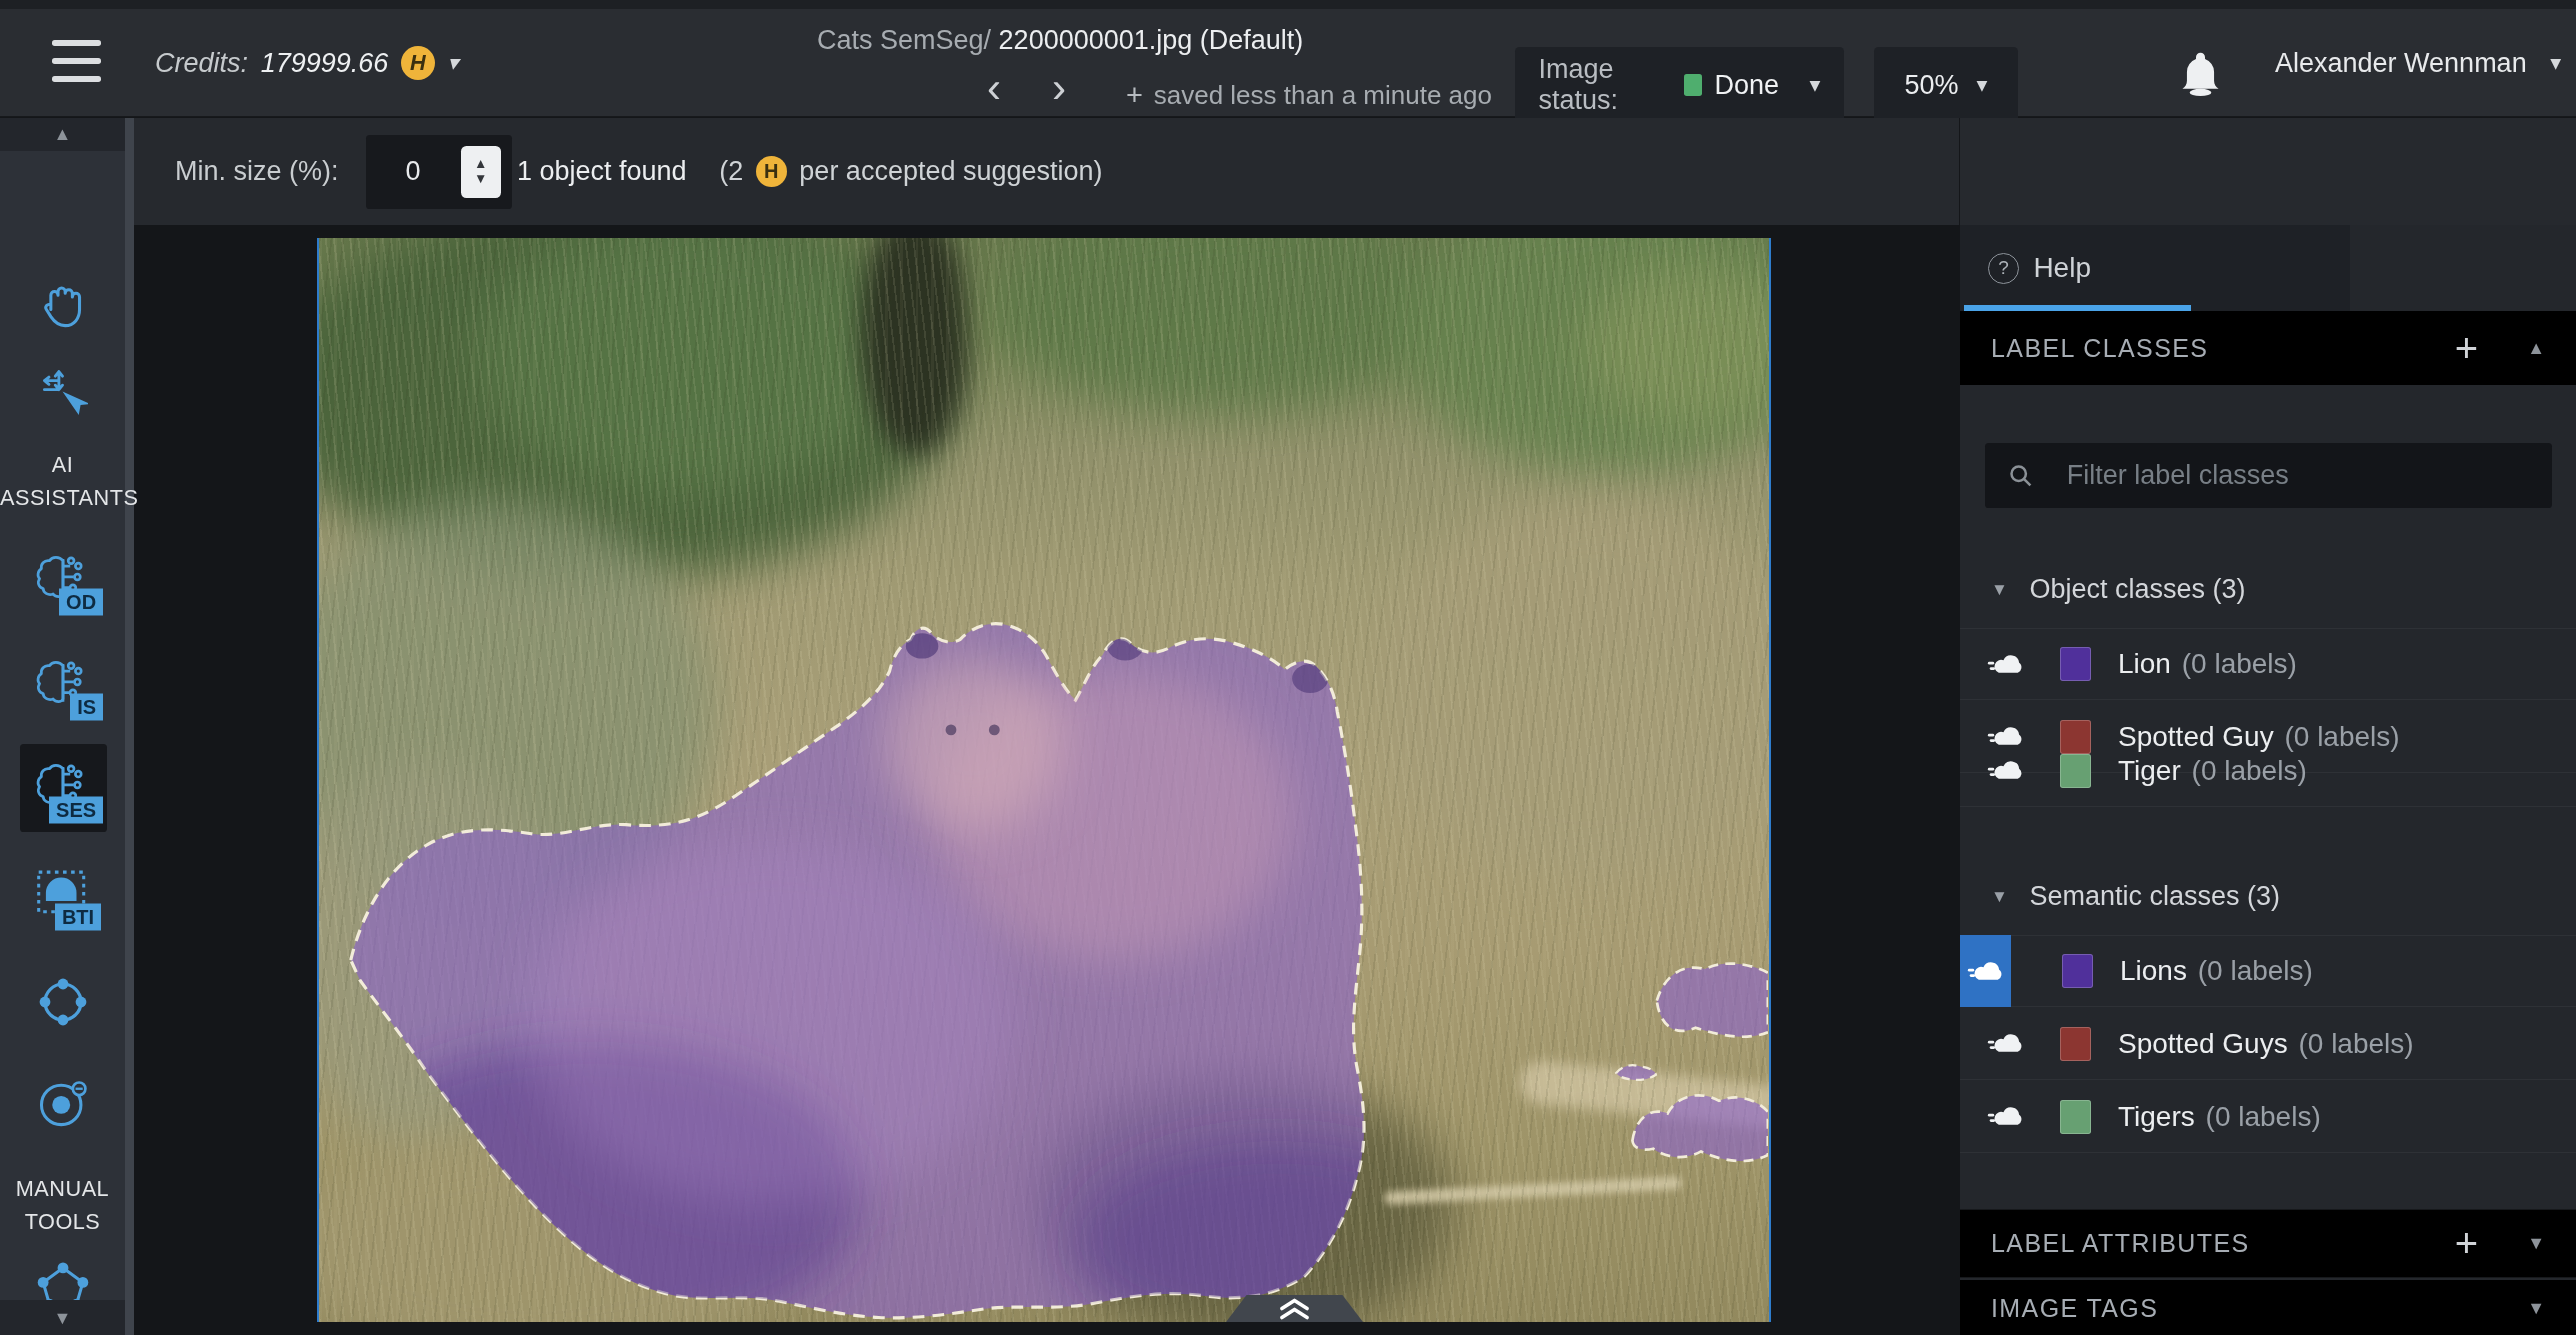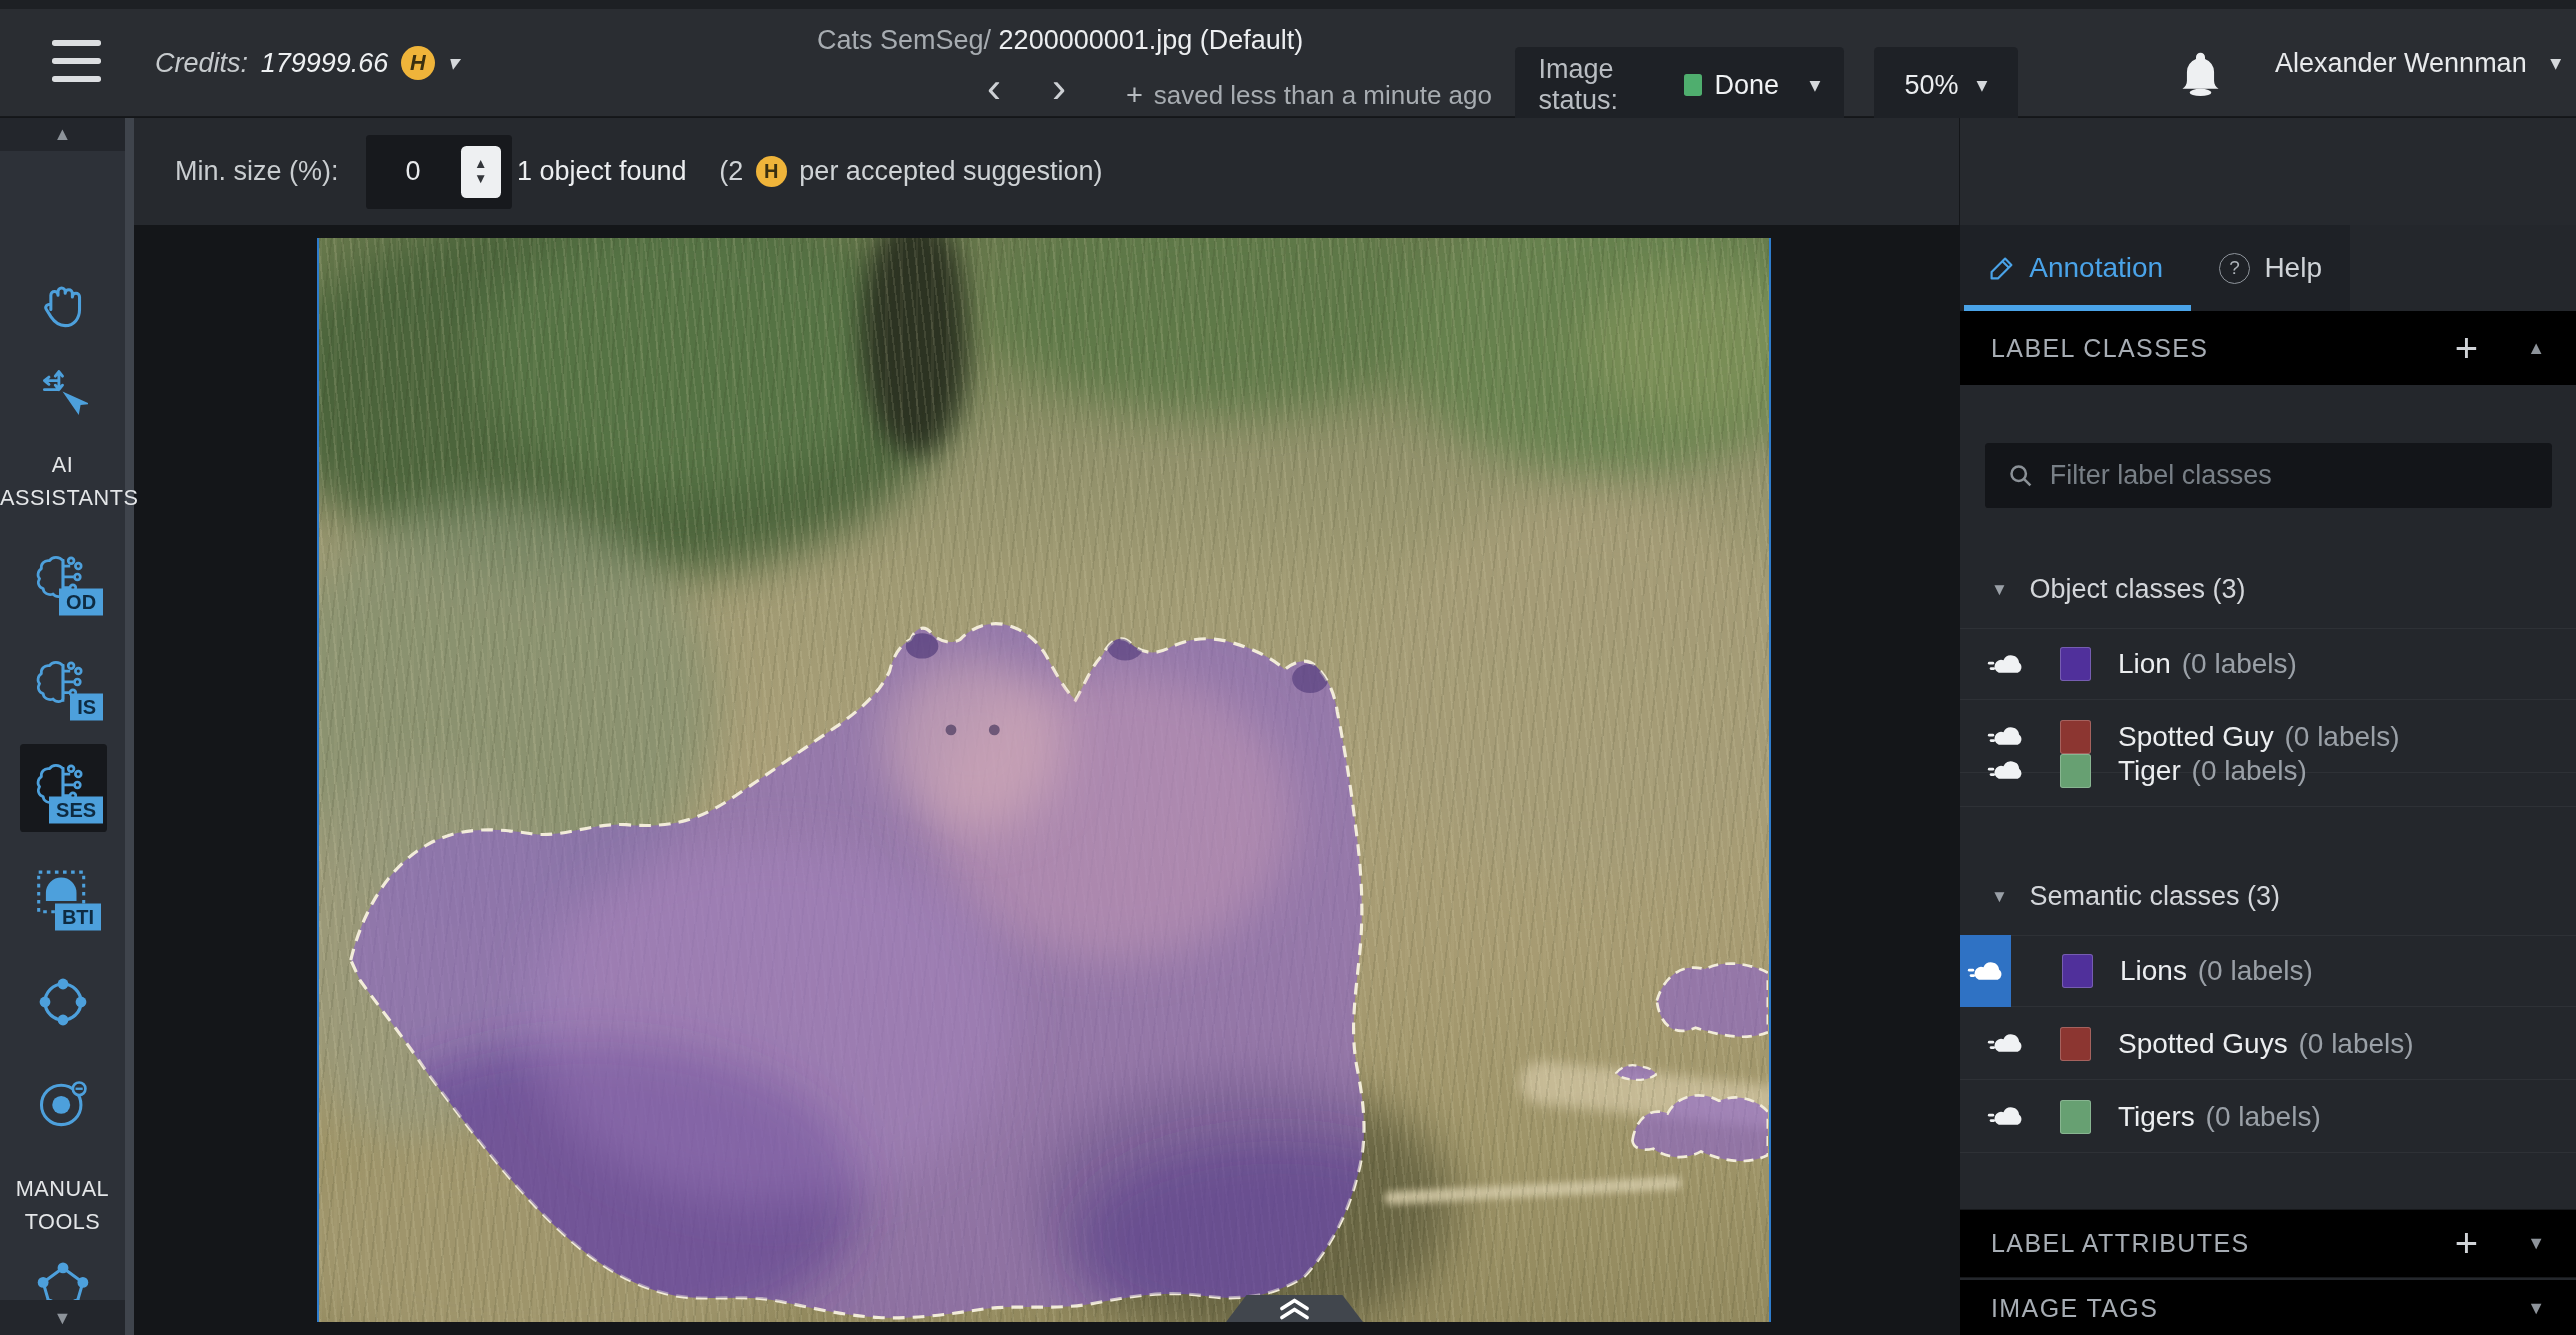--- a/index.html
+++ b/index.html
@@ -79,21 +79,21 @@
   .tabstrip { position:absolute; left:0; top:107px; width:100%; height:86px; background:#24272c; display:flex; }
   .tabs-dark { width:390px; height:100%; background:#1e2126; display:flex; position:relative; }
   .tab { display:flex; align-items:center; justify-content:center; gap:14.4px; font-size:28px; cursor:pointer; }
   .tab-annotation { width:231px; color:#4aa3e8; }
   .tab-help { width:159px; color:#cfd3d7; font-weight:300; }
   .tab-underline { position:absolute; left:3.6px; bottom:0; width:227px; height:6.3px; background:#4aa3e8; }
   .sec-header { position:absolute; left:0; width:100%; background:#000000; display:flex; align-items:center; padding:0 31px; }
   .sec-header .t { font-size:25px; letter-spacing:1.4px; color:#a7adb4; font-weight:400; flex:1; }
   .sec-header .plus { font-size:40px; font-weight:300; color:#d0d3d7; margin-right:49px; cursor:pointer; line-height:27px; }
   .sec-header .tri { font-size:18px; color:#8d939a; cursor:pointer; }
-  .searchbox { position:absolute; left:25px; top:325px; width:567px; height:65px; background:#131519; border-radius:3.6px; display:flex; align-items:center; padding:0 21.7px; gap:16px; }
+  .searchbox { position:absolute; left:25px; top:325px; width:567px; height:65px; background:#131519; border-radius:3.6px; display:flex; align-items:center; padding:0 21.7px; gap:33px; }
   .searchbox input { flex:1; background:transparent; border:none; outline:none; color:#c7cacd; font-size:27px; font-family:inherit; font-weight:300; }
   .searchbox input::placeholder { color:#787f86; }
   .group-header { position:absolute; left:31px; display:flex; align-items:center; gap:21.7px; cursor:pointer; }
   .group-header .tri { font-size:17px; color:#9aa0a7; }
   .group-header .t { font-size:27px; color:#d3d6da; font-weight:300; }
   .class-row { position:absolute; left:0; width:100%; height:72px; border-bottom:0.9px solid #2e3136; display:flex; align-items:center; cursor:pointer; }
   .class-row.first { border-top:0.9px solid #2e3136; }
   .cloudbtn { width:51px; height:65px; margin-left:20px; display:flex; align-items:center; justify-content:center; border-radius:2.7px; cursor:pointer; flex:none; }
   .cloudbtn.sel { background:#2f72c4; margin-left:0; width:51px; height:72px; border-radius:0; }
   .class-color { width:31px; height:34px; border-radius:2.7px; border:1.8px solid rgba(255,255,255,.22); margin-left:29px; flex:none; }
@@ -426,27 +426,20 @@
       <polyline points="62,15 76,6 90,15"></polyline>
       <polyline points="62,25 76,16 90,25"></polyline>
     </svg>
   </div>
 
   <div class="panel">
     <div style="position:absolute;left:0;top:0;width:100%;height:107px;background:#26292e;"></div>
 
     <div class="tabstrip">
       <div class="tabs-dark">
-        <div class="tab tab-annotation">
-          <svg width="27" height="27" viewBox="0 0 30 30" fill="none" stroke="#4aa3e8" stroke-width="2.4" stroke-linejoin="round">
-            <path d="M19 4 l7 7 L11 26 H4 v-7 z"></path>
-              <path d="M16 7 l7 7"></path>
-          </svg>
-          <span>Annotation</span>
-        </div>
         <div class="tab tab-help">
           <span class="qmark" style="width:31px;height:31px;border-color:#8d939a;font-size:19px;">?</span>
           <span>Help</span>
         </div>
         <div class="tab-underline"></div>
       </div>
     </div>
 
     <div class="sec-header" style="top:193px; height:74px;">
       <span class="t">LABEL CLASSES</span>

